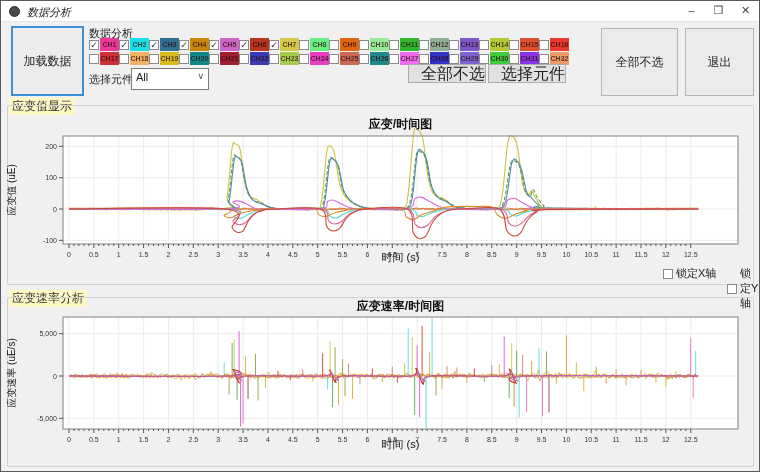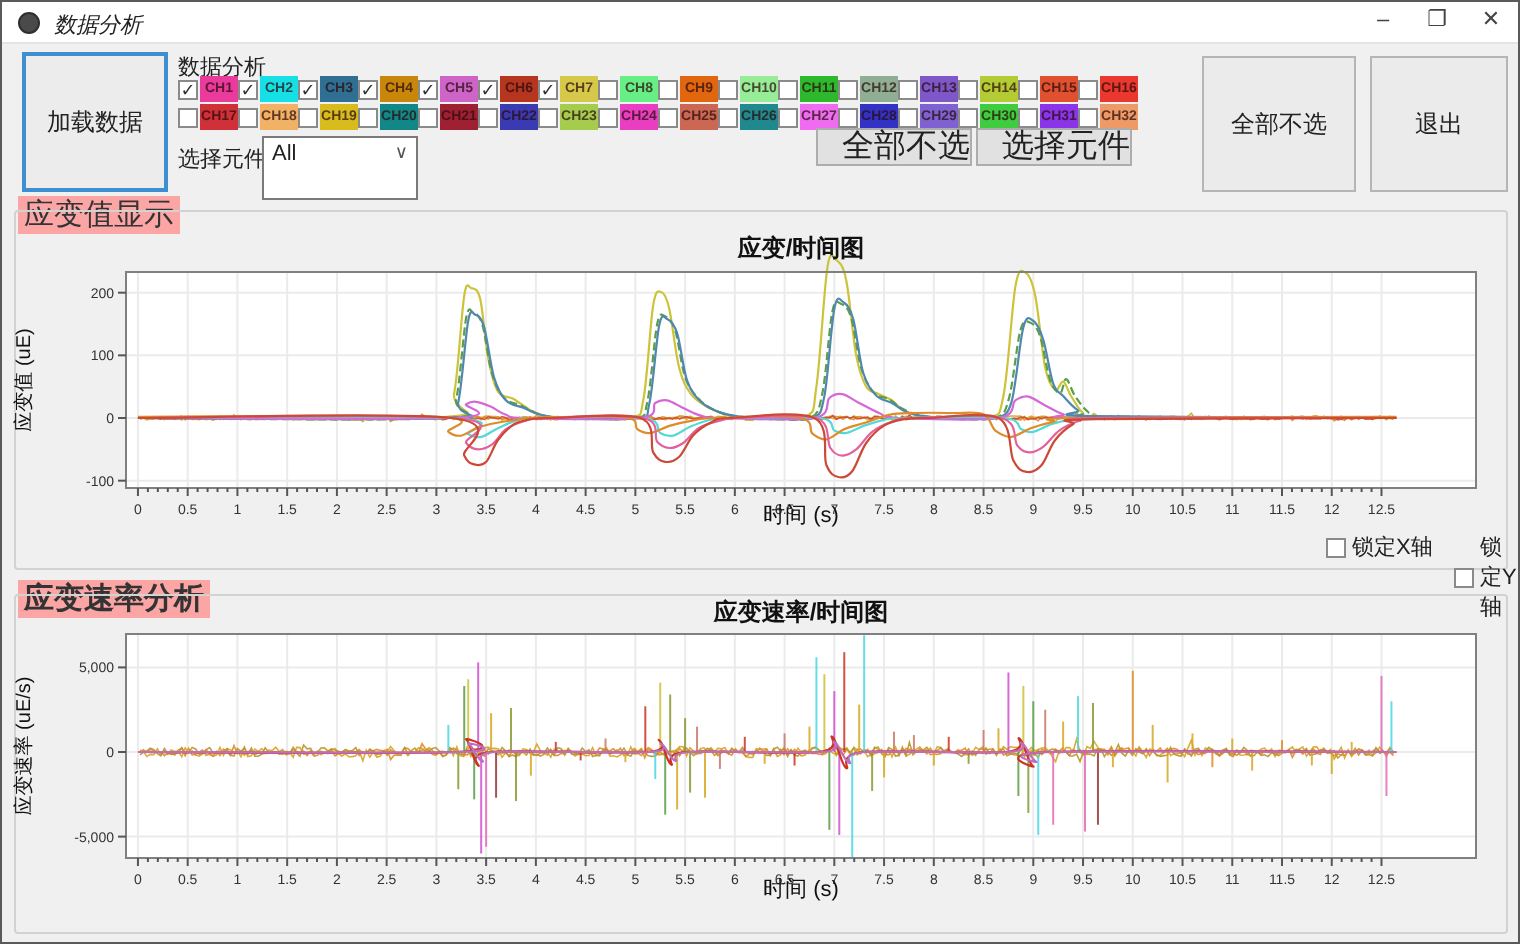--- a/index.html
+++ b/index.html
@@ -27,35 +27,35 @@
   .grouplabel-top { position:absolute; left:88px; top:25px; font-size:11px; color:#222; }
 
   .chrow { position:absolute; left:88px; display:flex; }
   .chip { width:30px; height:13px; display:flex; align-items:center; }
   .chk { width:10px; height:10px; background:#fff; border:1px solid #8a8a8a;
     font-size:9px; line-height:8px; text-align:center; color:#333; flex:0 0 auto; }
   .chlabel { width:19px; height:13px; margin-left:1px; font-size:7px; font-weight:bold;
     color:rgba(40,10,10,0.72); text-align:center; line-height:13px; overflow:hidden; }
 
   .sel-label { position:absolute; left:88px; top:71px; font-size:11px; color:#222; }
-  .dropdown { position:absolute; left:130px; top:67px; width:78px; height:32px;
+  .dropdown { position:absolute; left:130px; top:67px; width:78px; height:22px;
     background:#fff; border:1px solid #7a7a7a; font-size:11px; color:#222;
     padding:2px 14px 0 4px; }
   .dropdown .chev { position:absolute; right:4px; top:2px; color:#555; font-size:9px; }
 
   .smallbtn { position:absolute; top:63px; width:78px; height:19px; background:#e1e1e1;
     border:1px solid #adadad; font-size:16px; color:#222; text-align:right; line-height:17px; }
   #deselBtn { left:407px; } #selBtn { left:487px; }
 
   
   .groupbox { position:absolute; border:1px solid #d2d2d2; border-radius:2px; }
   #gb1 { left:6px; top:104px; width:747px; height:180px; }
   #gb2 { left:6px; top:296px; width:747px; height:170px; }
-  .gblabel { position:absolute; font-size:15px; color:#333; background:#fca5a5; padding:0 3px; }
-  #gb1label { left:8px; top:97px; } #gb2label { left:8px; top:289px;font-weight:bold; }
+  .gblabel { position:absolute; font-size:12px; color:#333; background:#fef9c3; padding:0 3px; }
+  #gb1label { left:8px; top:97px; } #gb2label { left:8px; top:289px; }
 
   svg { position:absolute; left:0; }
   #chart1 { top:100px; } #chart2 { top:296px; }
 
   .lockbox { position:absolute; top:265px; display:flex; align-items:center; font-size:11px; color:#222; }
   #lockX { left:662px; } #lockY { left:714px;padding-left:12px; }
   .lockbox .chk { margin-right:3px; }
 </style>
 </head>
 <body>

